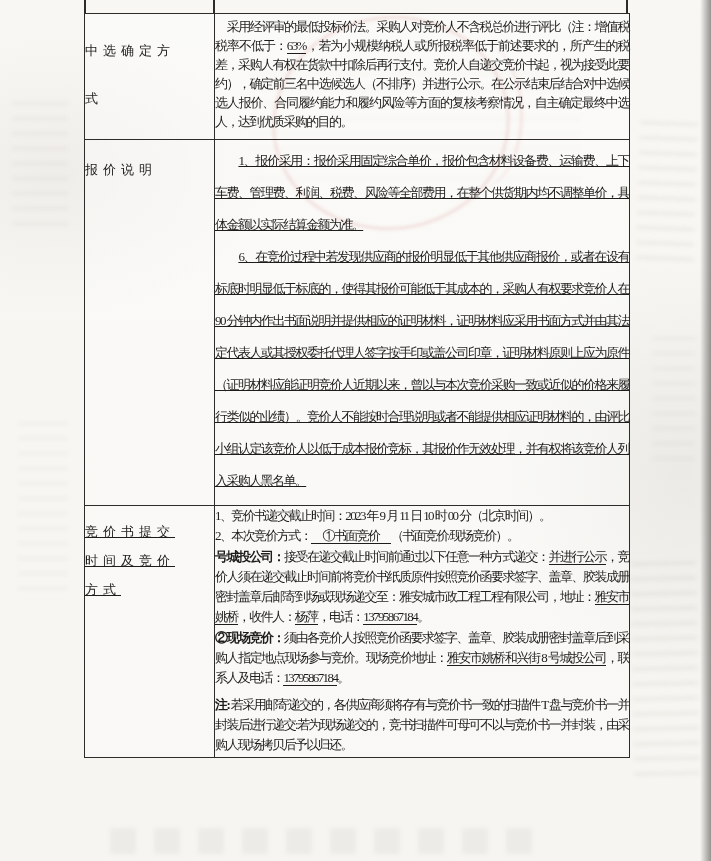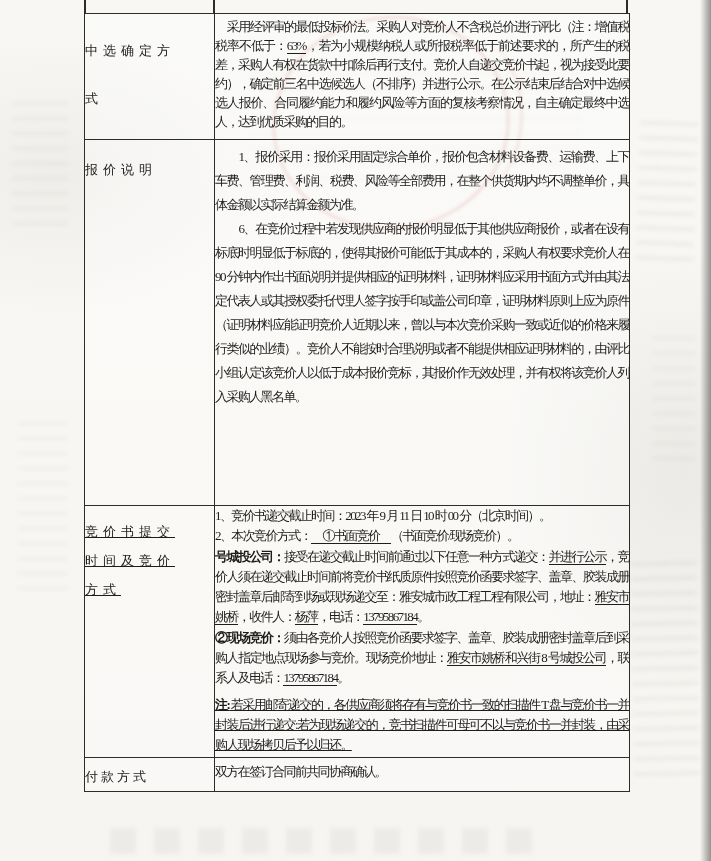--- a/index.html
+++ b/index.html
@@ -64,25 +64,25 @@
   }
   .para{margin:0;}
   .ind1{text-indent:0.9em;}
   .ind2{text-indent:1.8em;}
   .u{border-bottom:1.2px solid #1e1d1b;}
   .b{font-weight:bold;}
   
   tr.r0 td{height:63px;}   tr.r0 .content{line-height:21px;padding-top:6px;}
   tr.r1 td{height:112px;}  tr.r1 .content{line-height:19px;padding-top:3px;}
   tr.r1 .label{padding-top:13px;line-height:48px;}
-  tr.r2 td{height:350px;}  tr.r2 .content{line-height:24px;padding-top:5px;}
+  tr.r2 td{height:350px;}  tr.r2 .content{line-height:32px;padding-top:5px;text-decoration:underline;}
   tr.r2 .label{padding-top:15px;}
   tr.r3 td{height:240px;}  tr.r3 .content{line-height:20.3px;}
   tr.r3 .label{padding-top:11px;text-decoration:underline;}
-  tr.r3 .para.gap{margin-top:6px;text-decoration:underline;}
+  tr.r3 .para.gap{margin-top:6px;}
   tr.r4 td{height:28px;}   tr.r4 .content{line-height:20px;padding-top:4px;}
   tr.r4 .label{padding-top:4px;letter-spacing:3px;}
 </style>
 </head>
 <body>
 
 <div class="smudge s7"></div>
 <div class="smudge s1"></div>
 <div class="smudge s2"></div>
 <div class="smudge s3"></div>
@@ -118,21 +118,15 @@
 时间及竞价
 方式</td>
           <td class="content">
             <div class="para"><span>1、竞价书递交截止时间：2023 年 9 月 11 日 10 时 00 分（北京时间）。</span></div>
             <div class="para"><span>2、本次竞价方式：</span><span class="u">　①书面竞价　</span><span>（书面竞价/现场竞价）。</span></div>
             <div class="para"><span class="b">号城投公司：</span><span>接受在递交截止时间前通过以下任意一种方式递交：</span><span class="u">并进行公示</span><span>，竞价人须在递交截止时间前将竞价书纸质原件按照竞价函要求签字、盖章、胶装成册密封盖章后邮寄到场或现场递交至：雅安城市政工程工程有限公司，地址：</span><span class="u">雅安市姚桥</span><span>，收件人：</span><span class="u">杨萍</span><span>，电话：</span><span class="u">13795867184</span><span>。</span></div>
             <div class="para"><span class="b">②现场竞价：</span><span>须由各竞价人按照竞价函要求签字、盖章、胶装成册密封盖章后到采购人指定地点现场参与竞价。现场竞价地址：</span><span class="u">雅安市姚桥和兴街 8 号城投公司</span><span>，联系人及电话：</span><span class="u">13795867184</span><span>。</span></div>
             <div class="para gap"><span class="b">注:</span><span> 若采用邮寄递交的，各供应商须将存有与竞价书一致的扫描件 T 盘与竞价书一并封装后进行递交:若为现场递交的，竞书扫描件可母可不以与竞价书一并封装，由采购人现场拷贝后予以归还。</span></div>
           </td>
         </tr>
-        <tr class="r4">
-          <td class="label">付款方式</td>
-          <td class="content">
-            <div class="para"><span>双方在签订合同前共同协商确认。</span></div>
-          </td>
-        </tr>
       </tbody>
   </table>
 </div>
 
 </body></html>

